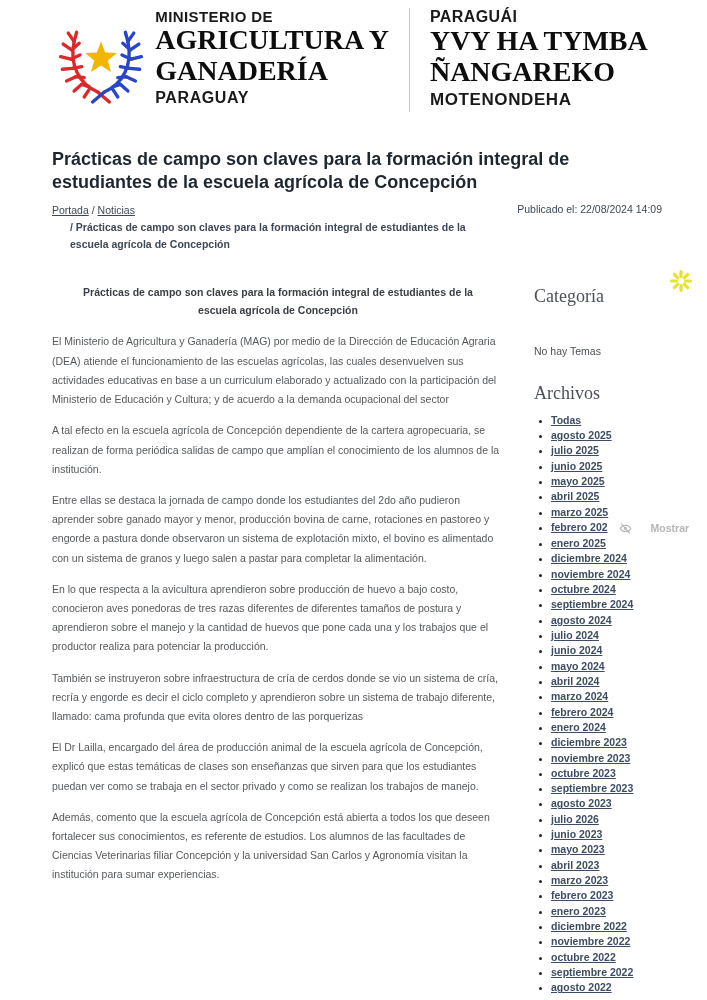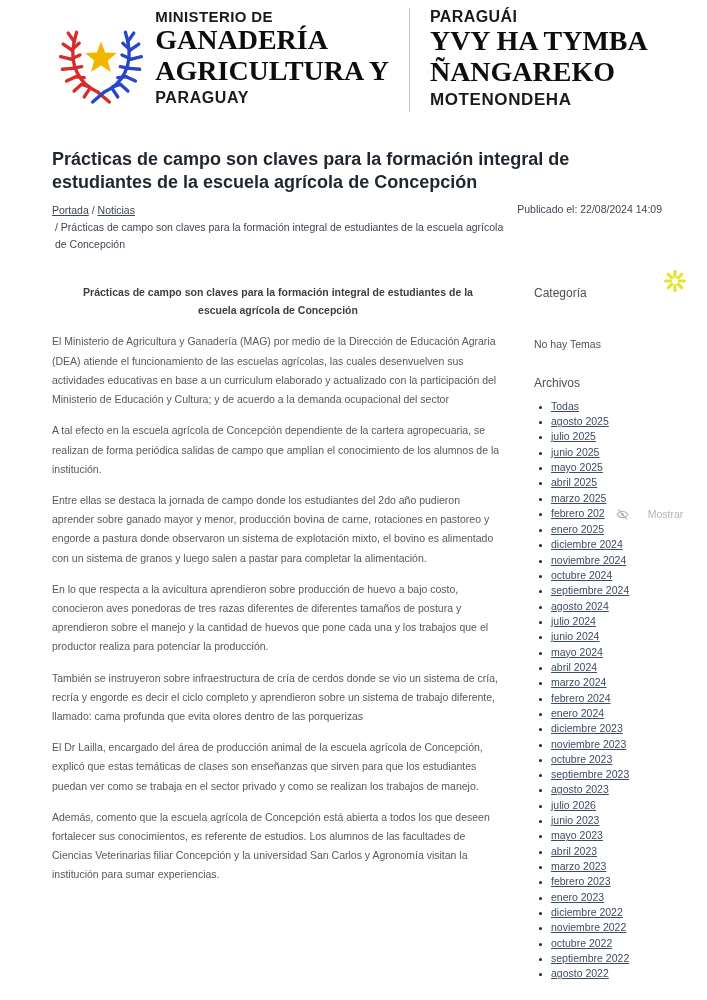--- a/index.html
+++ b/index.html
@@ -18,38 +18,38 @@
   .hdr-right .hdr-pre  { font-size:16px; }
   .hdr-right .hdr-post { font-size:17px; }
 
   
   .page-title { margin:36px 45px 0 52px; max-width:625px; font-size:18px; font-weight:700;
     color:#1e2630; line-height:1.26; }
   .meta-row { display:flex; justify-content:space-between; align-items:flex-start;
     margin:9px 45px 0 52px; }
   .breadcrumb { width:452px; font-size:10.5px; color:#3e4754; line-height:1.6; }
   .crumb-link { color:#3e4754; text-decoration:underline; }
-  .crumb-current { display:inline-block; margin-left:3px; color:#3e4754; }
+  .crumb-current { display:inline-block; margin-left:18px; color:#3e4754;font-weight:bold; }
   .published { font-size:10.5px; color:#3e4754; white-space:nowrap; padding-top:1px; }
 
   
   .content { display:flex; margin:30px 45px 0 52px; }
   .article { width:452px; flex:0 0 auto; }
   .article-heading { font-size:10.5px; font-weight:700; text-align:center; color:#3b3f45;
     line-height:1.75; margin:0 16px 13px; }
   .article p { font-size:10.5px; line-height:1.83; color:#56595c; margin:0 0 12px; }
 
   
   .sidebar { flex:1 1 auto; margin-left:30px; position:relative; padding-top:3px; }
   .asterisk-wrap { position:absolute; top:-14px; right:-4px; width:24px; height:24px; }
-  .sb-heading { font-size:12px; font-weight:400; color:#4c5157; }
+  .sb-heading { font-size:18px; font-weight:400; color:#4c5157;font-family:Liberation Serif, serif; }
   .sb-cat { margin-bottom:13px; }
   .sb-empty { font-size:10.5px; color:#4c5157; margin-bottom:26px;margin-top:38px; }
   .sb-arch { margin-bottom:9px; }
-  .archives { list-style:disc; padding-left:17px; }
+  .archives { list-style:disc; padding-left:17px;font-weight:bold; }
   .archives li { font-size:10.5px; line-height:1.46; color:#20252b; white-space:nowrap; }
   .archives li::marker { color:#20252b; font-size:9px; }
   .archives a { color:#3e4c63; text-decoration:underline; }
   .mostrar { color:#b5b5b5; font-size:10.5px; margin-left:8px; white-space:nowrap;
     display:inline-flex; align-items:center; gap:19px; vertical-align:middle; }
   .mostrar svg { display:inline-block; }
 </style>
 </head>
 <body>
 
@@ -90,22 +90,22 @@
         <path d="M73 85 l-9 3"></path>
       <path d="M64 91 l6 9"></path>
       <path d="M54 94 L40 106"></path>
     </g>
 
     <path fill="#f2b600" d="M50 34 L55 47.1 L69 47.8 L58.1 56.6 L61.8 70.2 L50 62.5 L38.2 70.2 L41.9 56.6 L31 47.8 L45 47.1 Z"></path>
   </svg>
 
   <div class="hdr-block hdr-left">
     <span class="hdr-pre">MINISTERIO DE</span>
+    <span class="serif-line">AGRICULTURA Y</span>
     <span class="serif-line">GANADERÍA</span>
-    <span class="serif-line">AGRICULTURA Y</span>
     <span class="hdr-post">PARAGUAY</span>
   </div>
 
   <div class="hdr-divider"></div>
 
   <div class="hdr-block hdr-right">
     <span class="hdr-pre">PARAGUÁI</span>
     <span class="serif-line">YVY HA TYMBA</span>
     <span class="serif-line">ÑANGAREKO</span>
     <span class="hdr-post">MOTENONDEHA</span>

